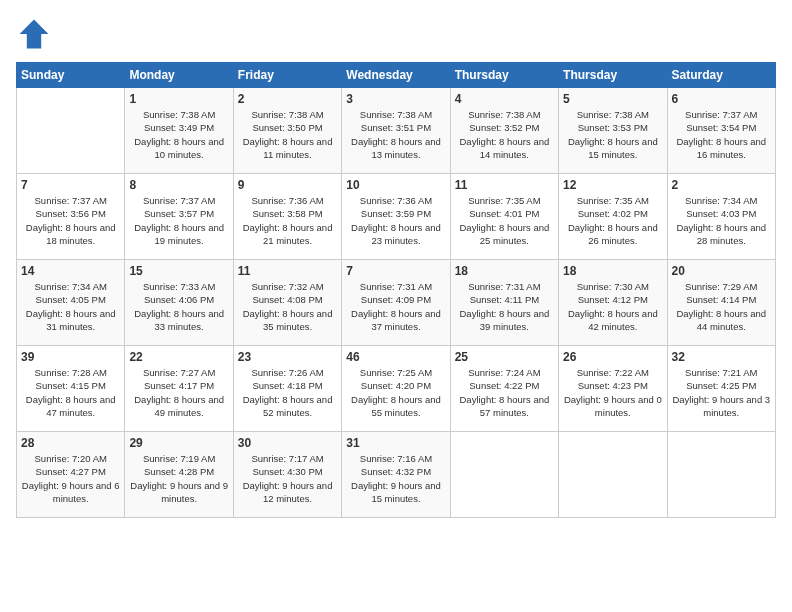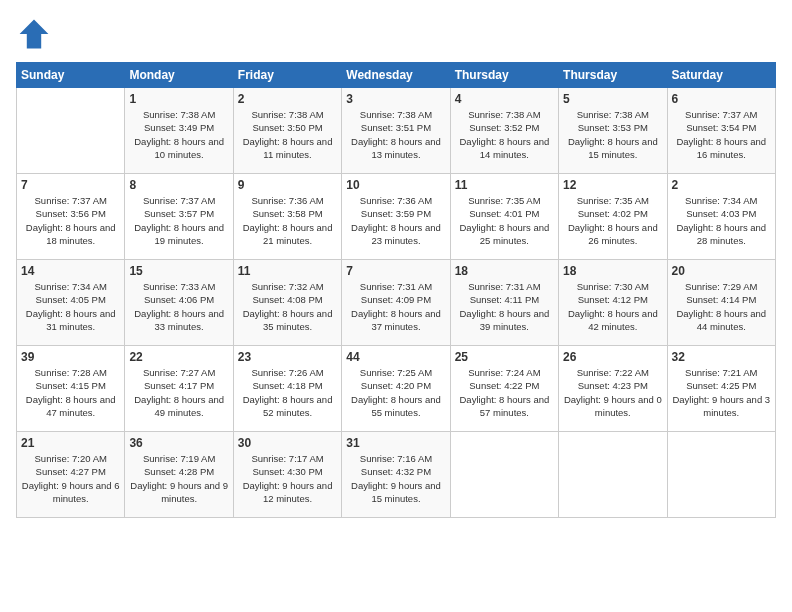--- a/index.html
+++ b/index.html
@@ -214,43 +214,43 @@
         </td>
         <td>
           <span class="day-num">22</span>
           <div class="day-info">Sunrise: 7:27 AM<br>Sunset: 4:17 PM<br>Daylight: 8 hours and 49 minutes.</div>
         </td>
         <td>
           <span class="day-num">23</span>
           <div class="day-info">Sunrise: 7:26 AM<br>Sunset: 4:18 PM<br>Daylight: 8 hours and 52 minutes.</div>
         </td>
         <td>
-          <span class="day-num">44</span>
+          <span class="day-num">46</span>
           <div class="day-info">Sunrise: 7:25 AM<br>Sunset: 4:20 PM<br>Daylight: 8 hours and 55 minutes.</div>
         </td>
         <td>
           <span class="day-num">25</span>
           <div class="day-info">Sunrise: 7:24 AM<br>Sunset: 4:22 PM<br>Daylight: 8 hours and 57 minutes.</div>
         </td>
         <td>
           <span class="day-num">26</span>
           <div class="day-info">Sunrise: 7:22 AM<br>Sunset: 4:23 PM<br>Daylight: 9 hours and 0 minutes.</div>
         </td>
         <td>
           <span class="day-num">32</span>
           <div class="day-info">Sunrise: 7:21 AM<br>Sunset: 4:25 PM<br>Daylight: 9 hours and 3 minutes.</div>
         </td>
       </tr>
       <tr>
         <td>
-          <span class="day-num">21</span>
+          <span class="day-num">28</span>
           <div class="day-info">Sunrise: 7:20 AM<br>Sunset: 4:27 PM<br>Daylight: 9 hours and 6 minutes.</div>
         </td>
         <td>
-          <span class="day-num">36</span>
+          <span class="day-num">29</span>
           <div class="day-info">Sunrise: 7:19 AM<br>Sunset: 4:28 PM<br>Daylight: 9 hours and 9 minutes.</div>
         </td>
         <td>
           <span class="day-num">30</span>
           <div class="day-info">Sunrise: 7:17 AM<br>Sunset: 4:30 PM<br>Daylight: 9 hours and 12 minutes.</div>
         </td>
         <td>
           <span class="day-num">31</span>
           <div class="day-info">Sunrise: 7:16 AM<br>Sunset: 4:32 PM<br>Daylight: 9 hours and 15 minutes.</div>
         </td>

